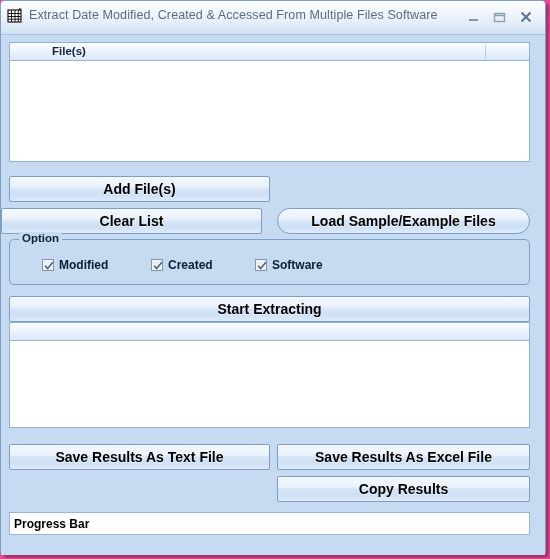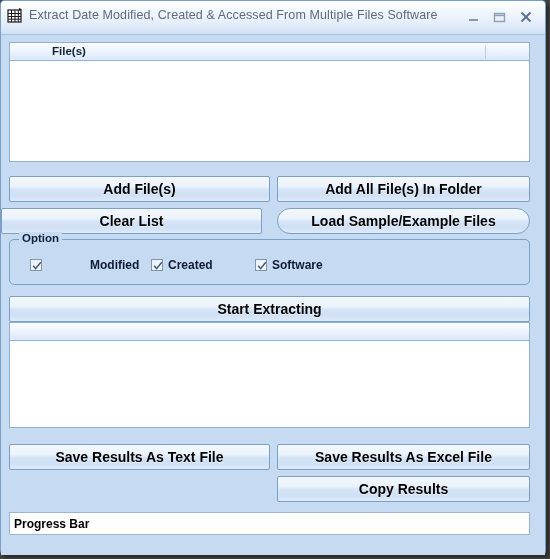--- a/index.html
+++ b/index.html
@@ -8,21 +8,21 @@
     background: #ffffff;
   }
   body {
     font-family: "Liberation Sans", sans-serif;
   }
   #app-window {
     position: relative;
     width: 550px;
     height: 559px;
     box-sizing: border-box;
-    background: #404040;
+    background: #ec4899;
     overflow: hidden;
     text-decoration: underline;
   }
 
   
   .win-frame {
     position: absolute;
     left: 0; top: 0;
     width: 546px;
     height: 555px;
@@ -230,28 +230,27 @@
     <div class="win-body">
 
       <div class="listbox" style="left:8px; top:7px; width:521px; height:120px;">
         <div class="list-header">
           <span class="list-header-cell" style="left:8px;margin-left:34px;">File(s)</span>
           <span class="col-divider" style="left:475px;"></span>
         </div>
       </div>
 
       <div class="btn" style="left:8px; top:133px; width:261px; height:26px;">Add File(s)</div>
-      <div class="btn" style="left:276px; top:133px; width:253px; height:26px;">Add All File(s) In Folder</div>
       <div class="btn" style="left:0; top:165px; width:261px; height:26px;">Clear List</div>
       <div class="btn" style="left:276px; top:165px; width:253px; height:26px;border-radius:13px;">Load Sample/Example Files</div>
 
       <div class="groupbox" style="left:8px; top:204px; width:521px; height:46px;">
         <span class="groupbox-title">Option</span>
 
-        <div class="checkitem" style="left:20px;gap:43px;">
+        <div class="checkitem" style="left:32px;">
           <span class="cbox">
             <svg width="10" height="10" viewBox="0 0 10 10">
               <path d="M1.2 4.8 L3.6 7.6 L8.8 1.2" fill="none" stroke="#4a5b70" stroke-width="1.5"></path>
             </svg>
           </span>
           <span class="cb-label">Modified</span>
         </div>
 
         <div class="checkitem" style="left:133px;padding-left:8px;">
           <span class="cbox">

